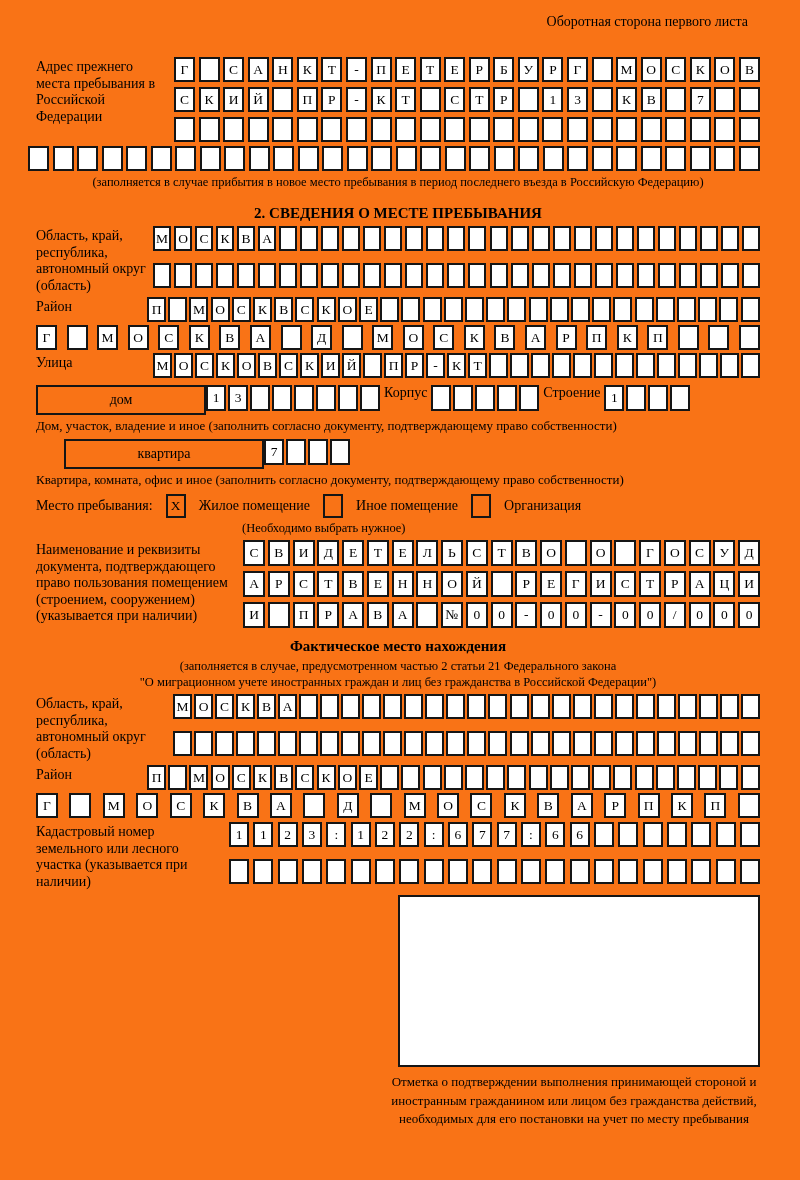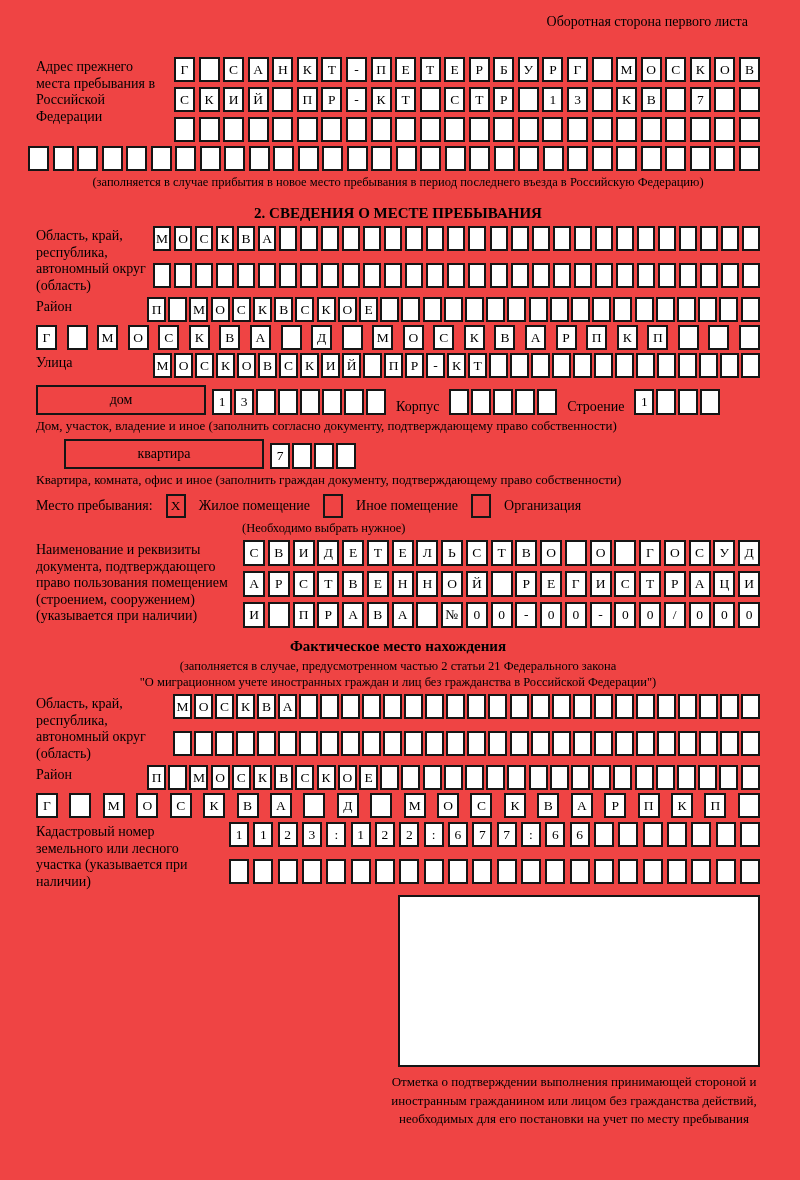--- a/index.html
+++ b/index.html
@@ -1,31 +1,31 @@
 <!DOCTYPE html>
 <html><head>
 <meta charset="utf-8">
 <style>
   html,body{margin:0;padding:0;background:#fff;color:#000;}
   body{font-family:"Liberation Serif","DejaVu Serif",serif;}
-  .page{position:relative;width:800px;height:1180px;box-sizing:border-box;padding:14px 40px 0 36px;overflow:hidden;background:#ef4444;}
+  .page{position:relative;width:800px;height:1180px;box-sizing:border-box;padding:14px 40px 0 36px;overflow:hidden;background:#f97316;}
   .hdr{text-align:right;font-size:14px;padding-right:12px;}
   .frow{display:flex;margin-top:3px;}
   .frow.vcenter{align-items:center;}
   .lbl{flex-shrink:0;font-size:14px;line-height:16.5px;padding-top:2px;padding-right:6px;box-sizing:border-box;}
   .rows{display:flex;flex-direction:column;gap:5px;flex:1;min-width:0;}
   .boxes{display:flex;justify-content:space-between;flex:1;}
   .boxes-inline{display:flex;gap:2px;}
   .cbox{box-sizing:border-box;width:var(--bw,21px);height:25px;border:2px solid #151515;display:flex;align-items:center;justify-content:center;font-size:13.5px;line-height:1;background:#fff;}
   .h26 .cbox{height:26px;}
   .note-c{text-align:center;font-size:12.5px;margin-top:4px;line-height:15px;}
   .note-l{font-size:13px;margin-top:3px;line-height:16px;}
   .title{text-align:center;font-weight:bold;font-size:15px;margin-top:15px;}
   .wide-box{box-sizing:border-box;border:2px solid #151515;height:30px;display:flex;align-items:center;justify-content:center;font-size:14px;flex-shrink:0;}
-  .dom-row{display:flex;align-items:flex-end;gap:6px;margin-top:7px;}
+  .dom-row{display:flex;align-items:flex-start;margin-top:7px;}
   .inline-lbl{font-size:14px;white-space:nowrap;padding:0 4px;}
   .stay-row{display:flex;align-items:center;column-gap:13px;font-size:14px;margin-top:6px;}
   .chk{box-sizing:border-box;width:20px;height:24px;border:2px solid #151515;display:flex;align-items:center;justify-content:center;font-size:13.5px;flex-shrink:0;}
   .choose-note{font-size:12.5px;margin-left:206px;margin-top:3px;}
   .bigbox{width:362px;height:172px;border:2px solid #151515;margin-left:362px;margin-top:5px;box-sizing:border-box;background:#fff;}
   .stamp{width:392px;margin-left:342px;text-align:center;font-size:13px;line-height:18.5px;margin-top:6px;}
   .mt4{margin-top:4px;}
 </style>
 </head>
 <body>
@@ -352,21 +352,21 @@
 
   <div class="dom-row" style="margin-top:5px;margin-left:28px;">
     <div class="wide-box" style="width:200px;">квартира</div>
     <div class="boxes-inline h26" style="--bw:20px;">
         <span class="cbox">7</span>
         <span class="cbox"></span>
         <span class="cbox"></span>
         <span class="cbox"></span>
       </div>
   </div>
-  <div class="note-l">Квартира, комната, офис и иное (заполнить граждан документу, подтверждающему право собственности)</div>
+  <div class="note-l">Квартира, комната, офис и иное (заполнить согласно документу, подтверждающему право собственности)</div>
 
   <div class="stay-row">
     <span>Место пребывания:</span>
     <span class="chk">X</span>
     <span>Жилое помещение</span>
     <span class="chk"></span>
     <span>Иное помещение</span>
     <span class="chk"></span>
     <span>Организация</span>
   </div>

